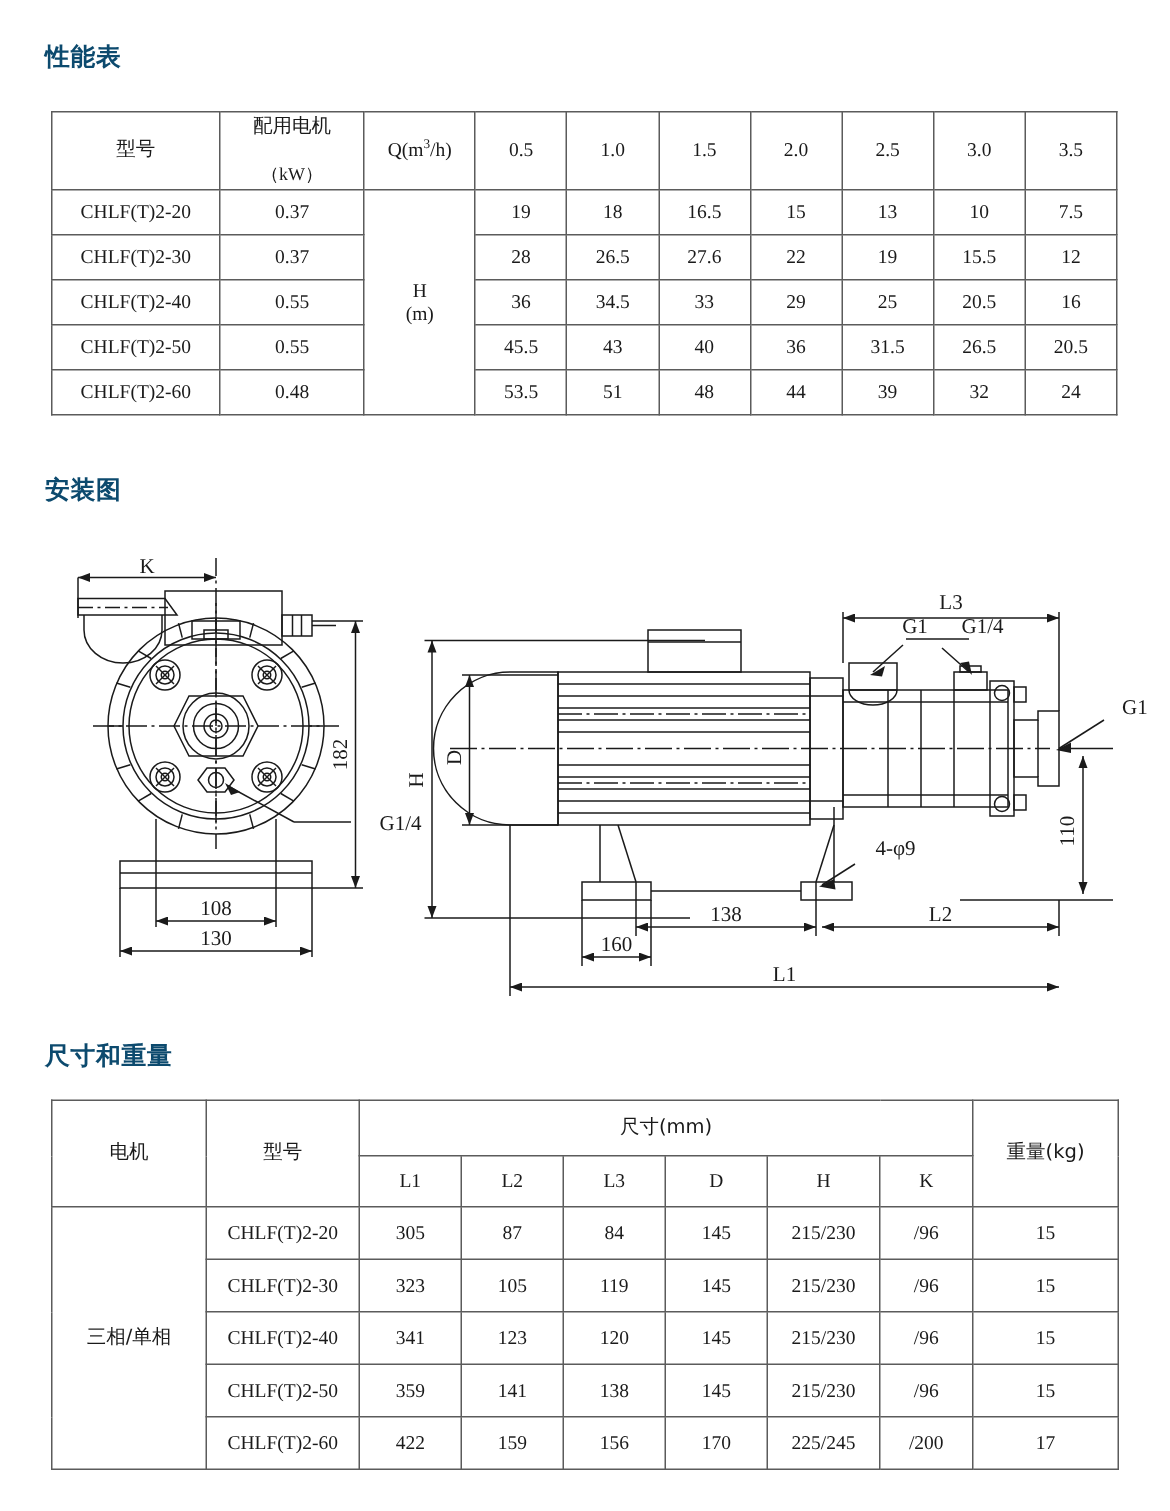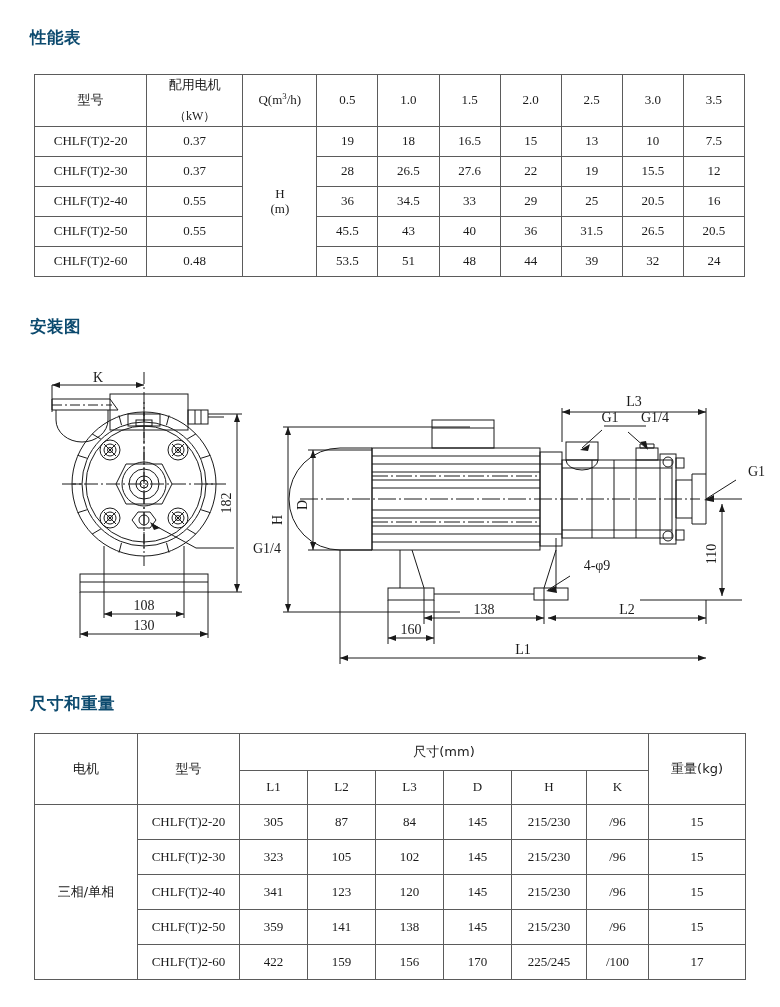--- a/index.html
+++ b/index.html
@@ -504,21 +504,21 @@
         <td>84</td>
         <td>145</td>
         <td>215/230</td>
         <td>/96</td>
         <td>15</td>
       </tr>
       <tr>
         <td>CHLF(T)2-30</td>
         <td>323</td>
         <td>105</td>
-        <td>102</td>
+        <td>119</td>
         <td>145</td>
         <td>215/230</td>
         <td>/96</td>
         <td>15</td>
       </tr>
       <tr>
         <td>CHLF(T)2-40</td>
         <td>341</td>
         <td>123</td>
         <td>120</td>
@@ -537,19 +537,19 @@
         <td>/96</td>
         <td>15</td>
       </tr>
       <tr>
         <td>CHLF(T)2-60</td>
         <td>422</td>
         <td>159</td>
         <td>156</td>
         <td>170</td>
         <td>225/245</td>
-        <td>/100</td>
+        <td>/200</td>
         <td>17</td>
       </tr>
     </tbody>
   </table>
 
 </div>
 
 </body></html>

